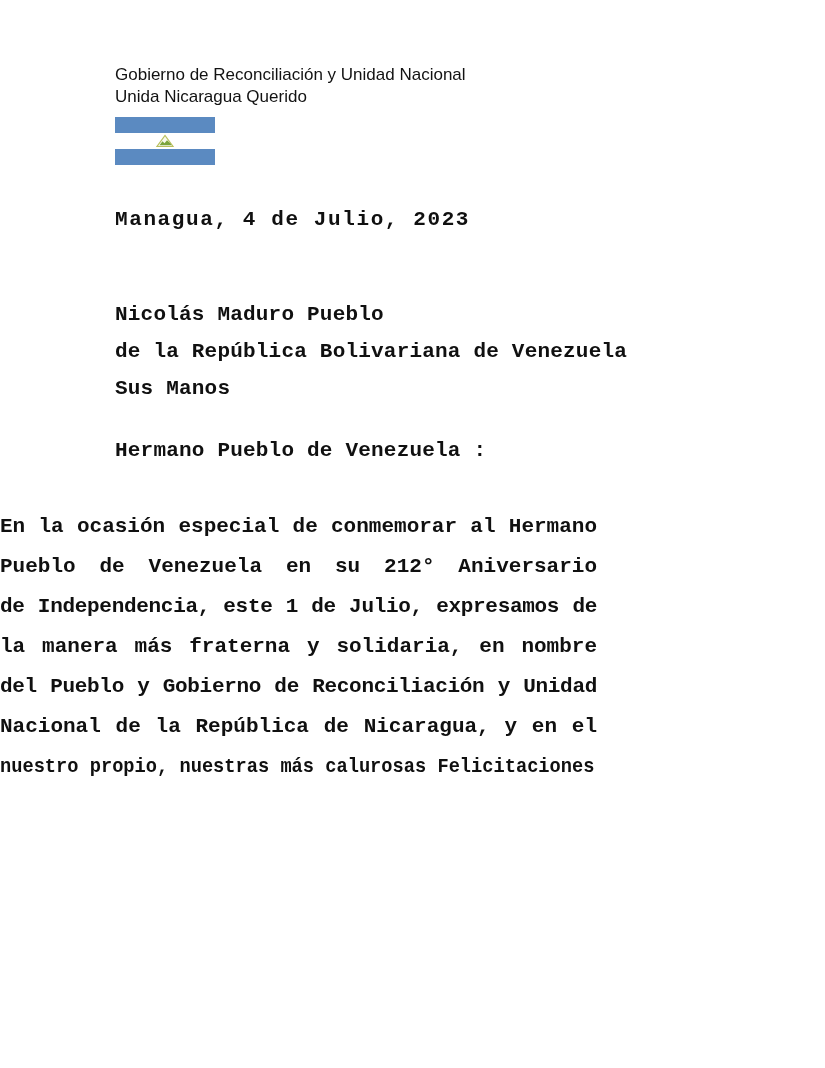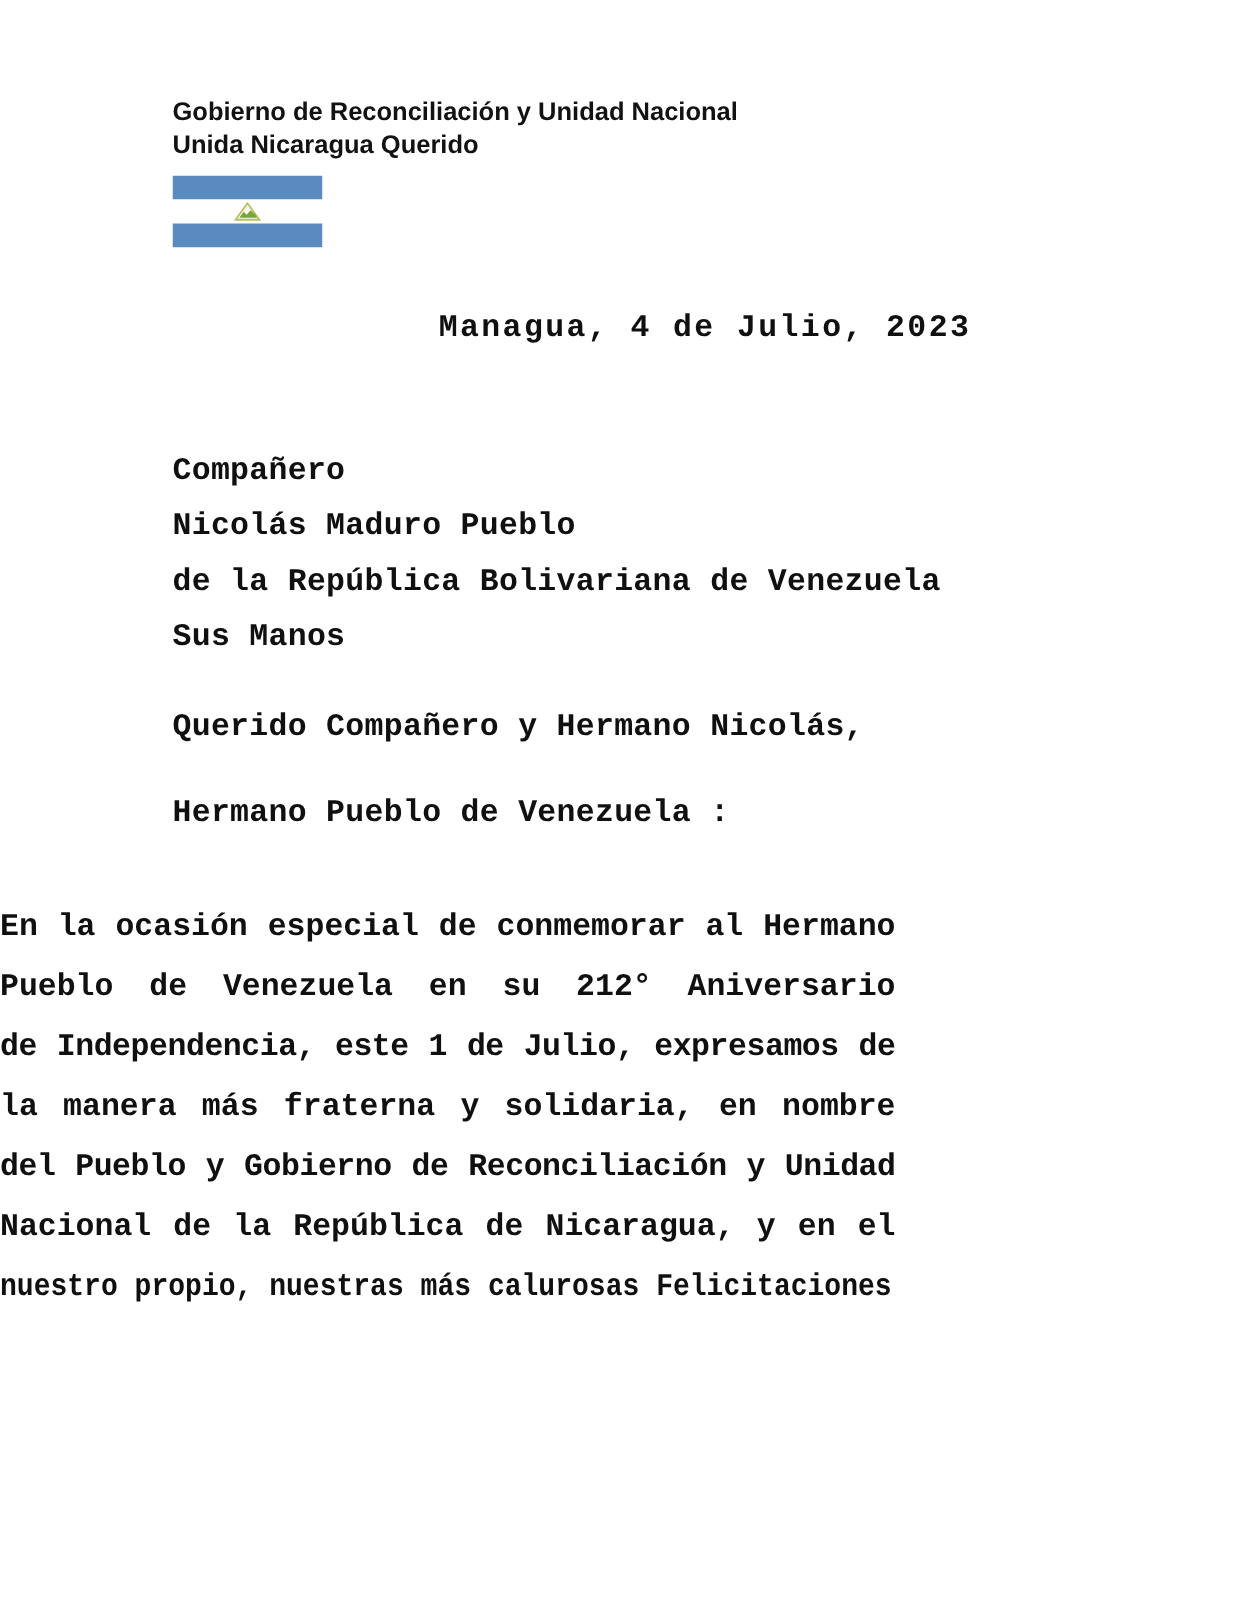--- a/index.html
+++ b/index.html
@@ -12,21 +12,21 @@
     width: 825px;
     height: 1068px;
     background: #ffffff;
     overflow: hidden;
     color: #141414;
   }
   .letterhead {
     margin-left: 115px;
     padding-top: 64px;
     font-family: "Liberation Sans", "DejaVu Sans", sans-serif;
-    font-weight: 700;
+    font-weight: 400;
     font-size: 17px;
     line-height: 22px;
     color: #121212;
   }
   .flag-wrap {
     margin-left: 115px;
     margin-top: 9px;
     width: 100px;
     height: 48px;
     line-height: 0;
@@ -36,21 +36,20 @@
     font-weight: 700;
     font-size: 21px;
     color: #101010;
   }
   .date-line {
     margin-left: 115px;
     margin-top: 42px;
     line-height: 26px;
     letter-spacing: 1.6px;
     white-space: nowrap;
-    text-align: center;
   }
   .recipient-block {
     margin-left: 115px;
     margin-top: 63px;
     line-height: 37px;
     letter-spacing: 0.2px;
   }
   .salutation-1 {
     margin-left: 115px;
     margin-top: 29px;
@@ -101,27 +100,25 @@
       <rect x="0" y="16" width="100" height="16" fill="#ffffff"></rect>
       <rect x="0" y="32" width="100" height="16" fill="#5b8ac1"></rect>
       <polygon points="42,29.5 58,29.5 50,18.5" stroke="#b9c05e" stroke-width="1.2" fill="#f8f9ee"></polygon>
       <path d="M 44.5 28.2 L 47.5 24.2 L 49.5 26.2 L 52 23.2 L 55.5 26.4 L 56.3 28.2 Z" fill="#7aa43c"></path>
     </svg>
   </div>
 
   <div class="mono date-line">Managua, 4 de Julio, 2023</div>
 
   <div class="mono recipient-block">
-    <div>Compañero</div>
     <div>Nicolás Maduro Pueblo</div>
     <div>de la República Bolivariana de Venezuela</div>
     <div>Sus Manos</div>
   </div>
 
-  <div class="mono salutation-1">Querido Compañero y Hermano Nicolás,</div>
   <div class="mono salutation-2">Hermano Pueblo de Venezuela :</div>
 
   <div class="mono body-block">
     <div class="body-line">En la ocasión especial de conmemorar al Hermano</div>
     <div class="body-line">Pueblo de Venezuela en su 212° Aniversario</div>
     <div class="body-line tight">de Independencia, este 1 de Julio, expresamos de</div>
     <div class="body-line">la manera más fraterna y solidaria, en nombre</div>
     <div class="body-line tight">del Pueblo y Gobierno de Reconciliación y Unidad</div>
     <div class="body-line">Nacional de la República de Nicaragua, y en el</div>
     <div class="body-line condensed">nuestro propio, nuestras más calurosas Felicitaciones</div>

